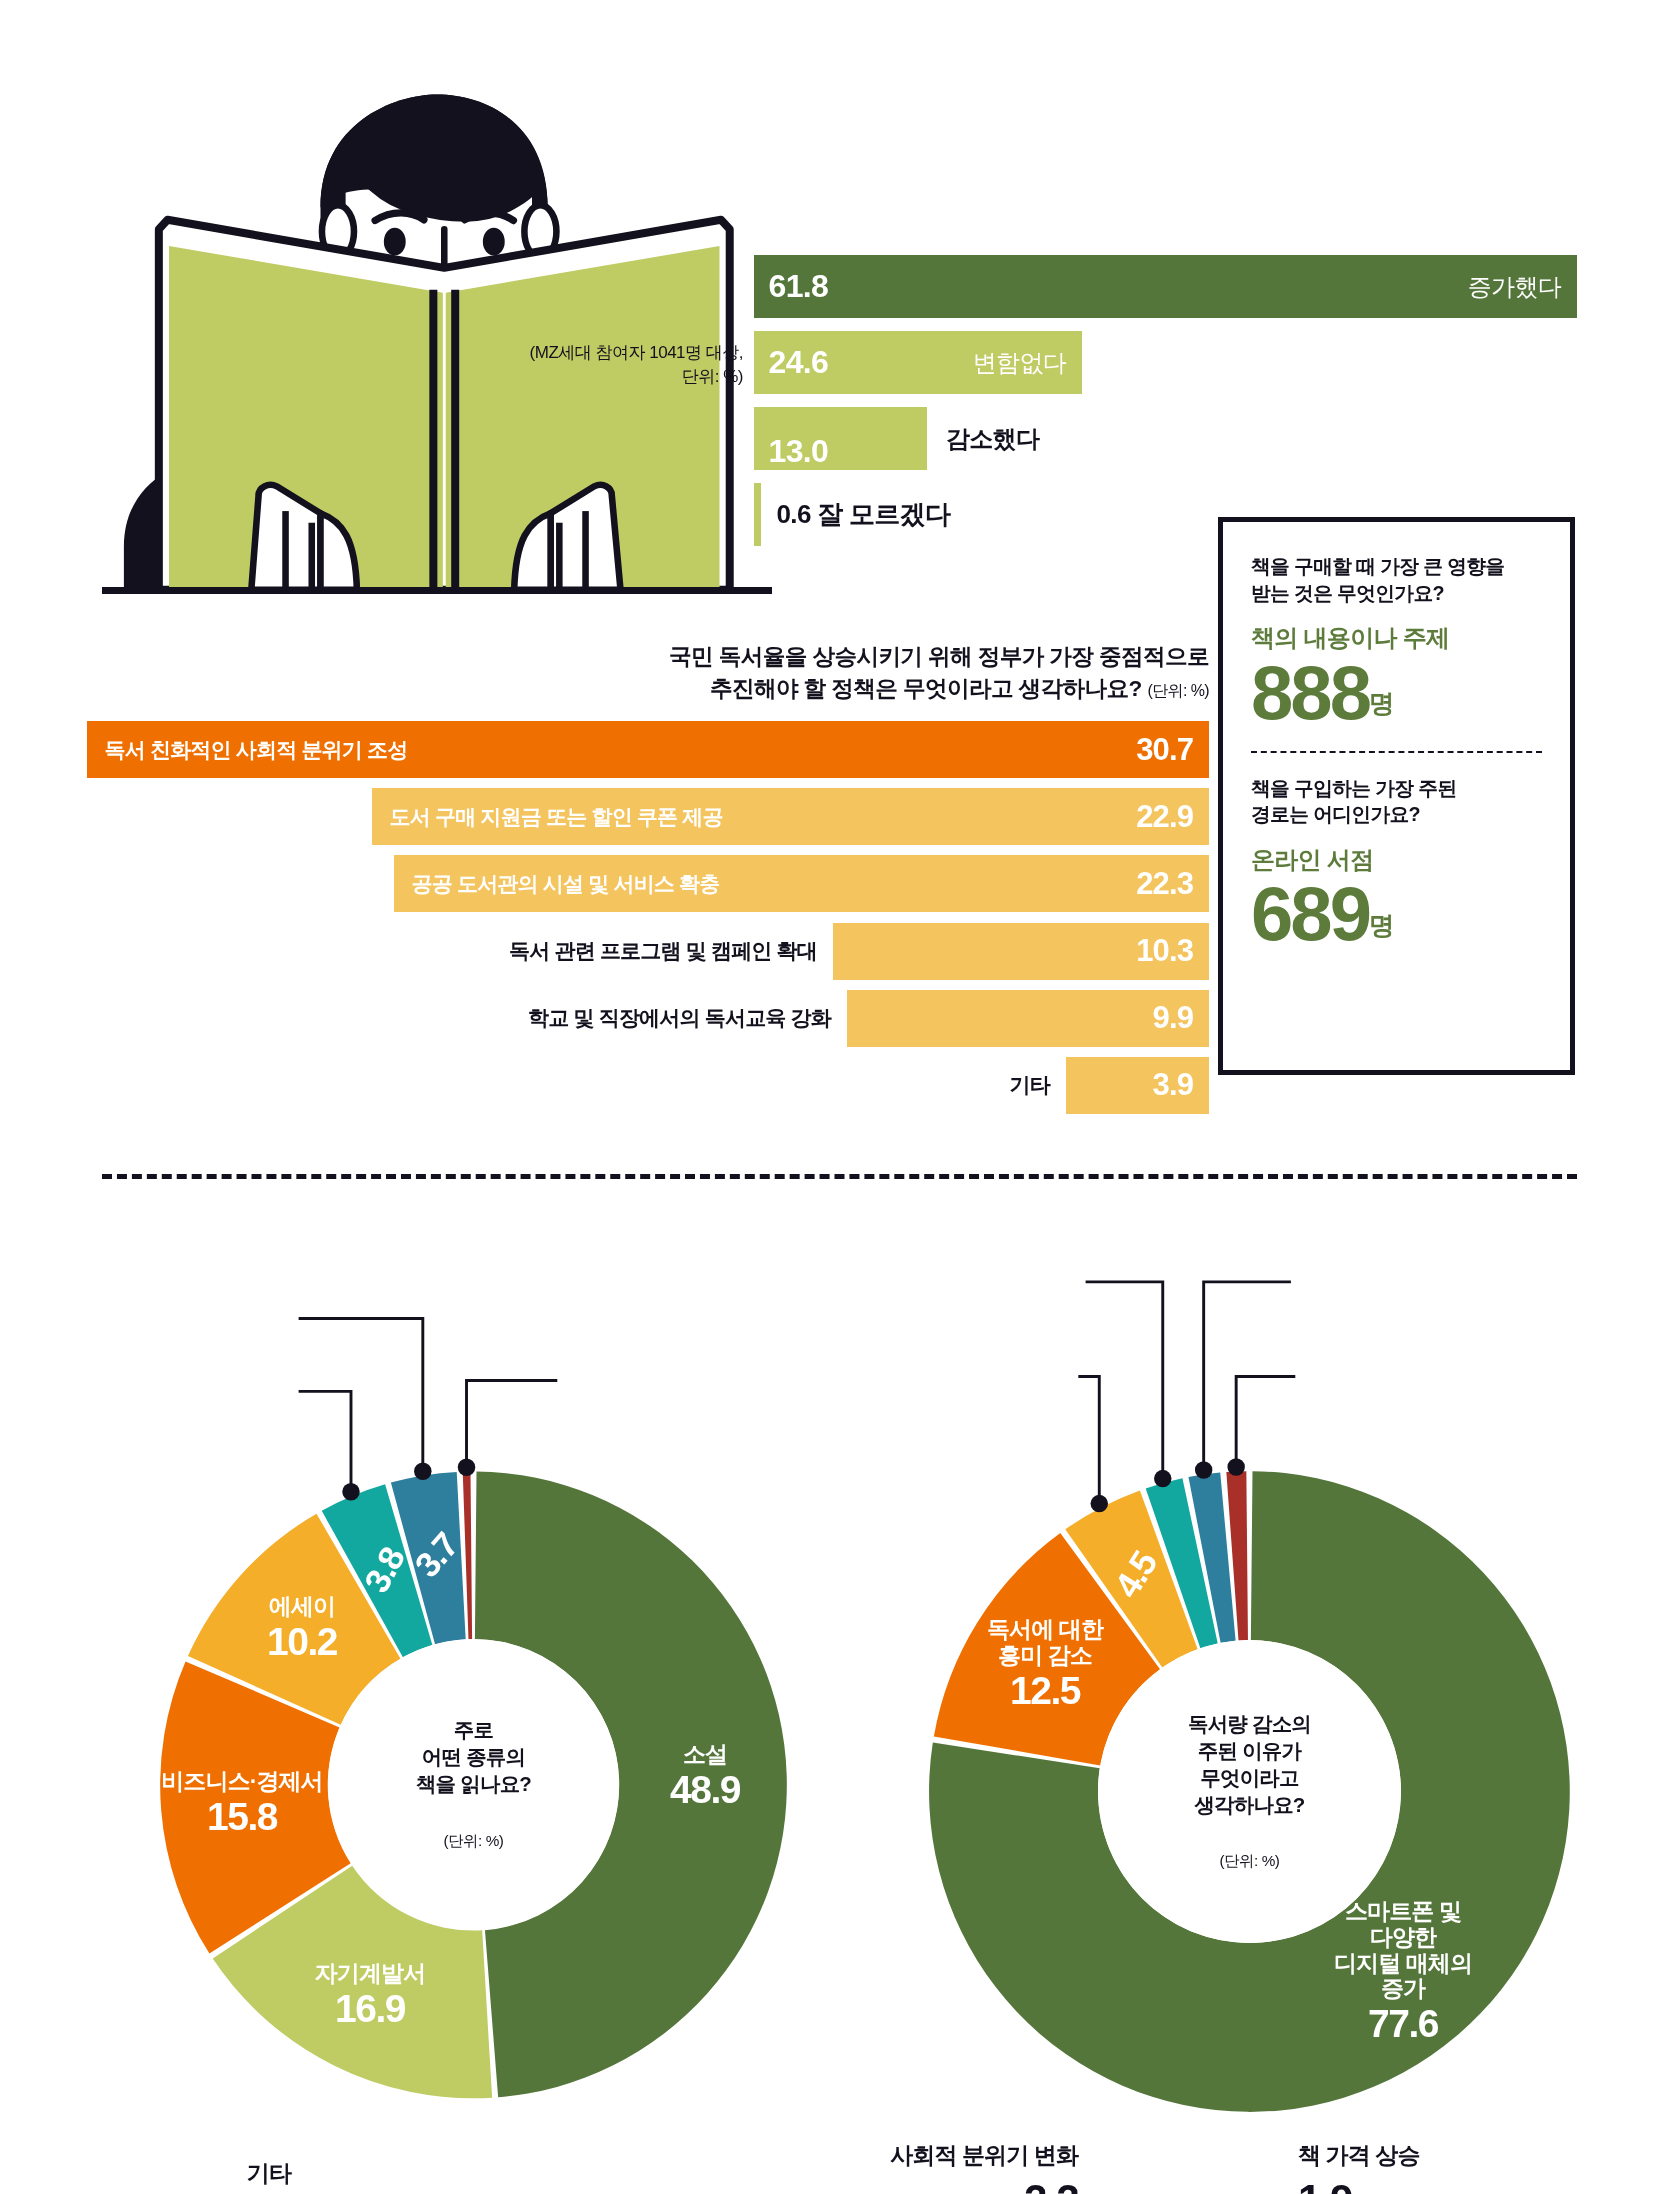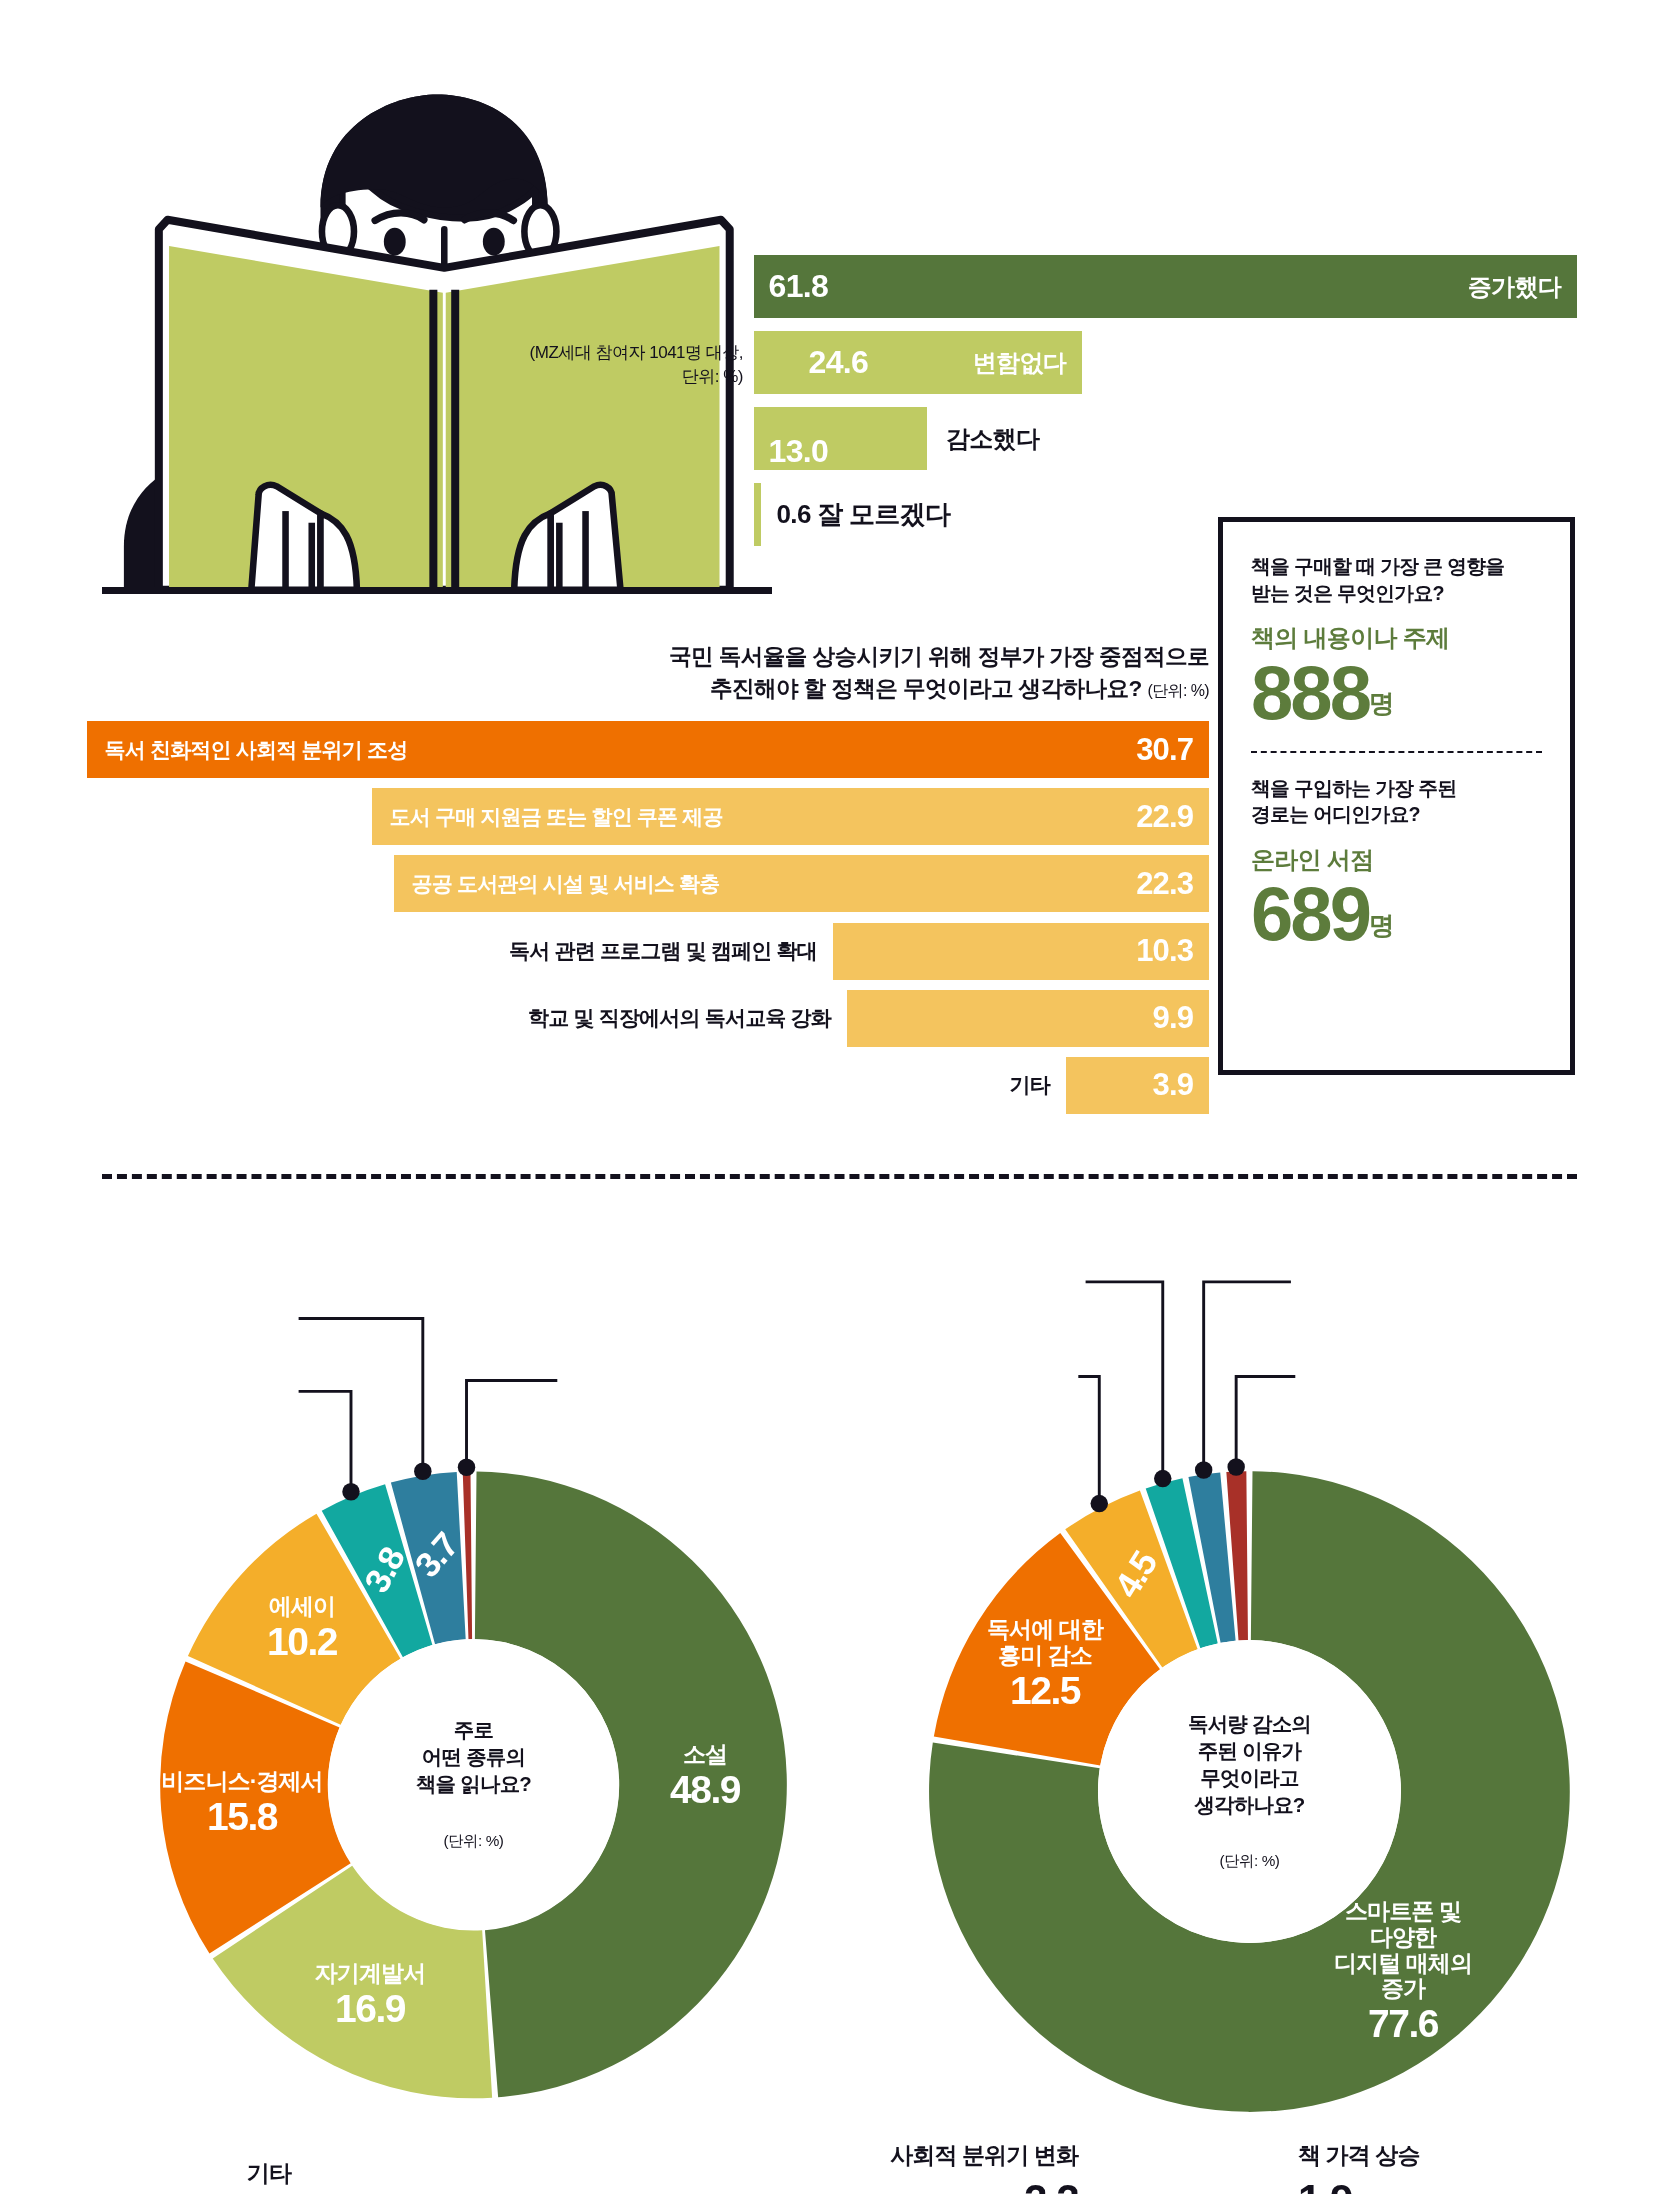--- a/index.html
+++ b/index.html
@@ -42,21 +42,21 @@
     height: 63px;
     display: flex; align-items: center;
     color: #ffffff;
   }
   .q1val {
     font-size: 32px; font-weight: bold; letter-spacing: -0.7px;
     padding-left: 14.6px;
   }
   .q1lab-in {
     position: absolute; right: 16px;
-    font-size: 24px; font-weight: bold; color: #ffffff; letter-spacing: -0.7px;
+    font-size: 24px; font-weight: normal; color: #ffffff; letter-spacing: -0.7px;
   }
   .q1lab-out {
     position: absolute; left: 100%; margin-left: 19px;
     white-space: nowrap;
     font-size: 24px; font-weight: bold; color: #13111d; letter-spacing: -0.7px;
     top: 50%; transform: translateY(-50%);
   }
   .q1-last {
     display: flex; align-items: center; height: 63px;
   }
@@ -226,21 +226,21 @@
   </div>
 
   <div class="abs q1bars" id="q1bars">
       <div class="q1row" style="margin-bottom: 13px;">
         <div class="q1bar" style="width: 823px; background: rgb(85, 118, 59);">
           <span class="q1val">61.8</span>
           <span class="q1lab-in">증가했다</span>
         </div>
       </div>
       <div class="q1row" style="margin-bottom: 13px;">
-        <div class="q1bar" style="width: 328px; background: rgb(191, 203, 99); padding-left: 40px;">
+        <div class="q1bar" style="width: 328px; background: rgb(191, 203, 99);">
           <span class="q1val">24.6</span>
           <span class="q1lab-in">변함없다</span>
         </div>
       </div>
       <div class="q1row" style="margin-bottom: 13px;">
         <div class="q1bar" style="width: 173px; background: rgb(191, 203, 99); align-items: flex-end;">
           <span class="q1val">13.0</span>
           <span class="q1lab-out">감소했다</span>
         </div>
       </div>

